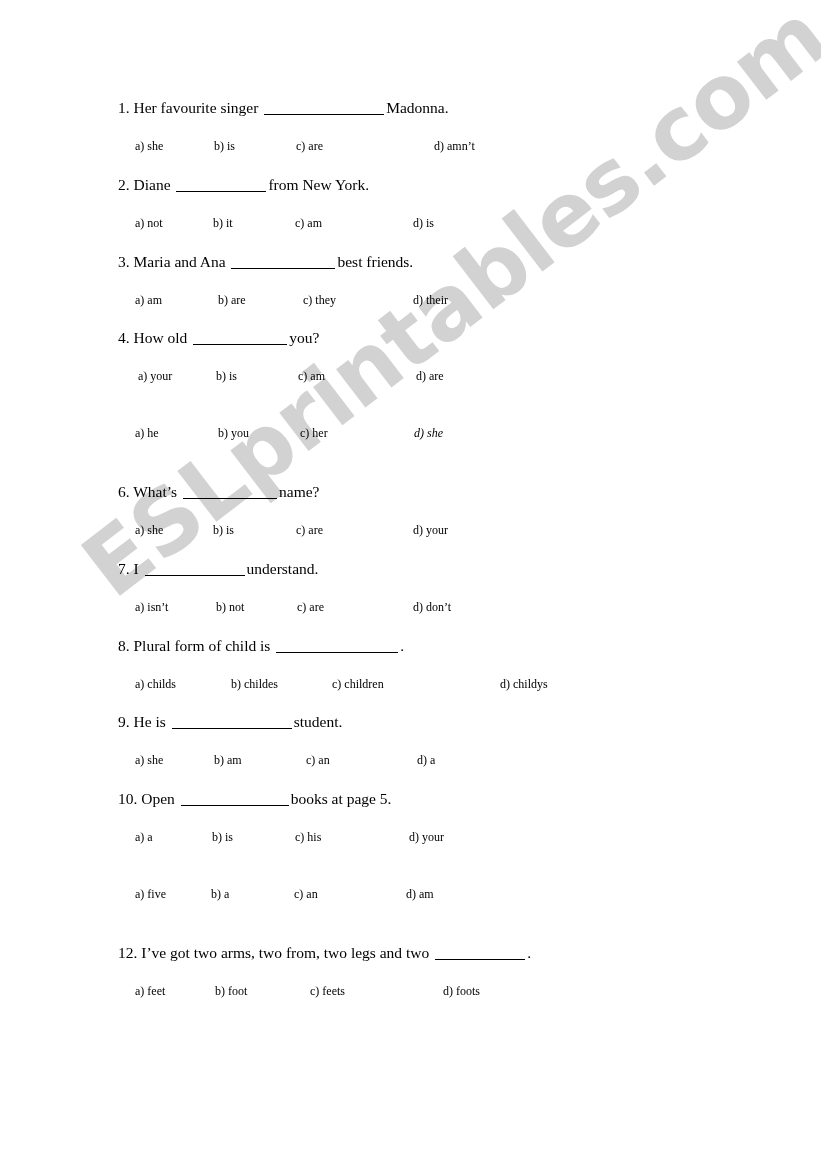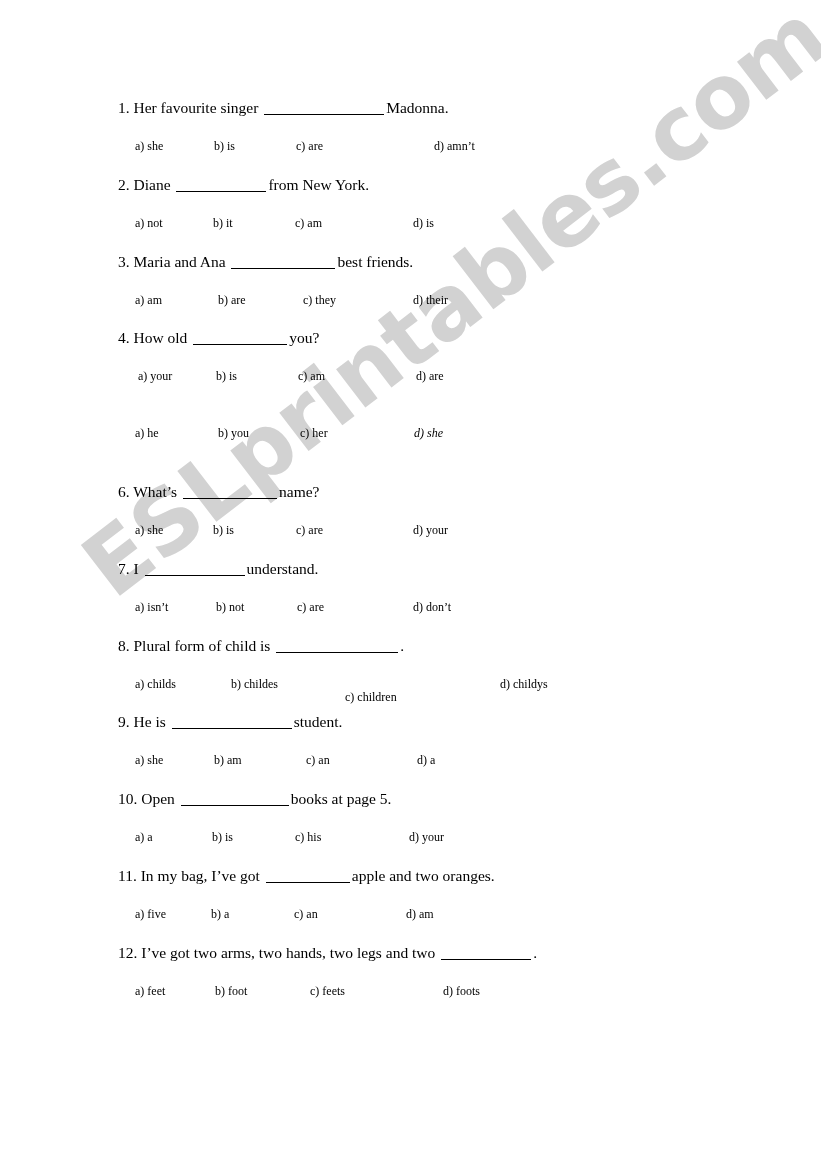--- a/index.html
+++ b/index.html
@@ -161,21 +161,21 @@
           <span class="opt" style="left: 98px;">b) not</span>
           <span class="opt" style="left: 179px;">c) are</span>
           <span class="opt" style="left: 295px;">d) don’t</span>
         </div>
       </div>
       <div class="qblock" style="top: 635.6px;">
         <div class="qline"><span class="qnum">8.</span> <span> Plural form of child is</span> <span class="blank" style="width: 122px;"></span><span>.</span></div>
         <div class="optrow">
           <span class="opt" style="left: 17px; font-family: Liberation Serif, serif;">a) childs</span>
           <span class="opt" style="left: 113px;">b) childes</span>
-          <span class="opt" style="left: 227px; margin-top: 13px;">c) children</span>
+          <span class="opt" style="left: 214px;">c) children</span>
           <span class="opt" style="left: 382px;">d) childys</span>
         </div>
       </div>
       <div class="qblock" style="top: 712.4px;">
         <div class="qline"><span class="qnum">9.</span> <span>He is</span> <span class="blank" style="width: 120px;"></span><span>student.</span></div>
         <div class="optrow">
           <span class="opt" style="left: 17px;">a) she</span>
           <span class="opt" style="left: 96px;">b) am</span>
           <span class="opt" style="left: 188px;">c) an</span>
           <span class="opt" style="left: 299px;">d) a</span>
@@ -184,30 +184,29 @@
       <div class="qblock" style="top: 789.2px;">
         <div class="qline"><span class="qnum">10.</span> <span>Open</span> <span class="blank" style="width: 108px;"></span><span>books at page 5.</span></div>
         <div class="optrow">
           <span class="opt" style="left: 17px;">a) a</span>
           <span class="opt" style="left: 94px;">b) is</span>
           <span class="opt" style="left: 177px;">c) his</span>
           <span class="opt" style="left: 291px;">d) your</span>
         </div>
       </div>
       <div class="qblock" style="top: 866px;">
-        <div class="qline"><span class="qnum">11.</span> <span>In my bag, I’ve got</span> <span class="blank" style="width: 84px;"></span><span>apple and two oranges.</span></div>
         <div class="optrow">
           <span class="opt" style="left: 17px;">a) five</span>
           <span class="opt" style="left: 93px;">b) a</span>
           <span class="opt" style="left: 176px;">c) an</span>
           <span class="opt" style="left: 288px;">d) am</span>
         </div>
       </div>
       <div class="qblock" style="top: 942.8px;">
-        <div class="qline"><span class="qnum">12.</span> <span>I’ve got two arms, two hands, two legs and two</span> <span class="blank" style="width: 90px;"></span><span>.</span></div>
+        <div class="qline"><span class="qnum">12.</span> <span>I’ve got two arms, two from, two legs and two</span> <span class="blank" style="width: 90px;"></span><span>.</span></div>
         <div class="optrow">
           <span class="opt" style="left: 17px;">a) feet</span>
           <span class="opt" style="left: 97px;">b) foot</span>
           <span class="opt" style="left: 192px;">c) feets</span>
           <span class="opt" style="left: 325px;">d) foots</span>
         </div>
       </div>
     </div>
 
 </div>

